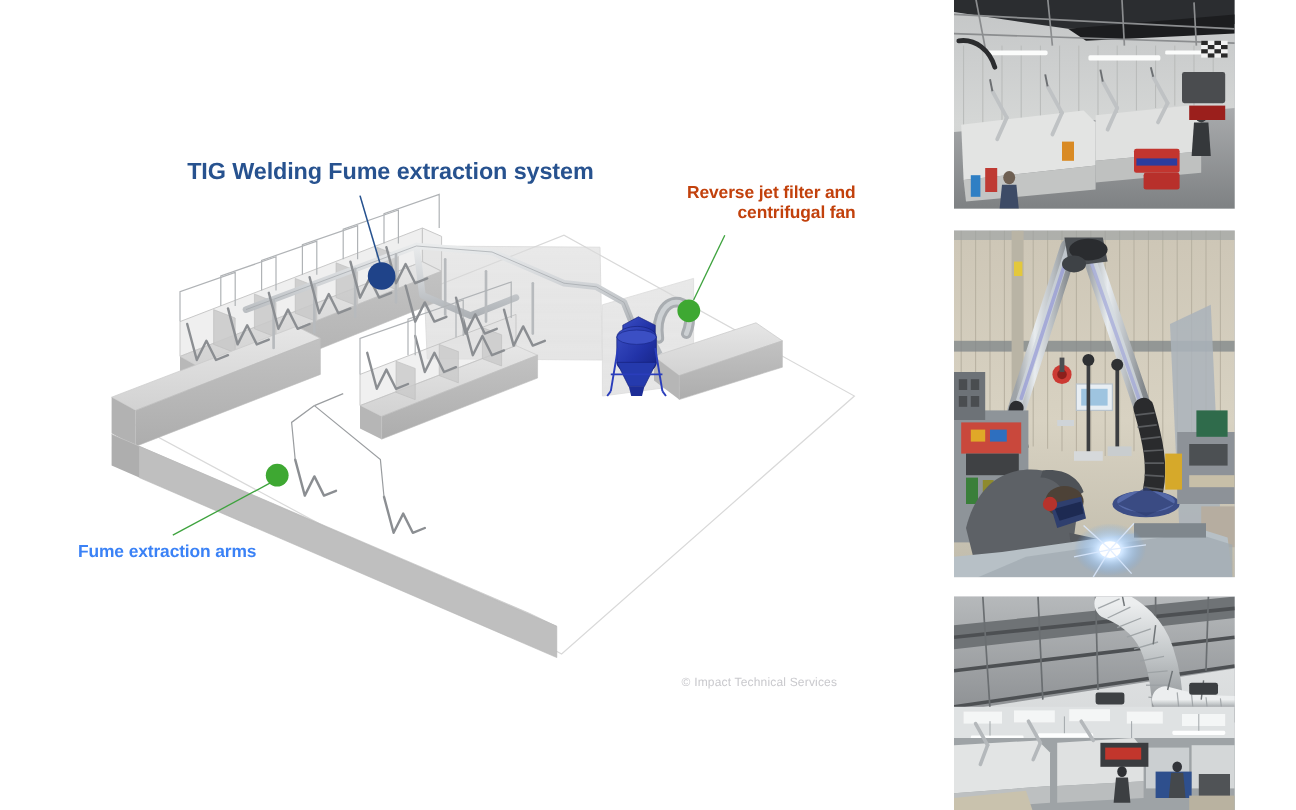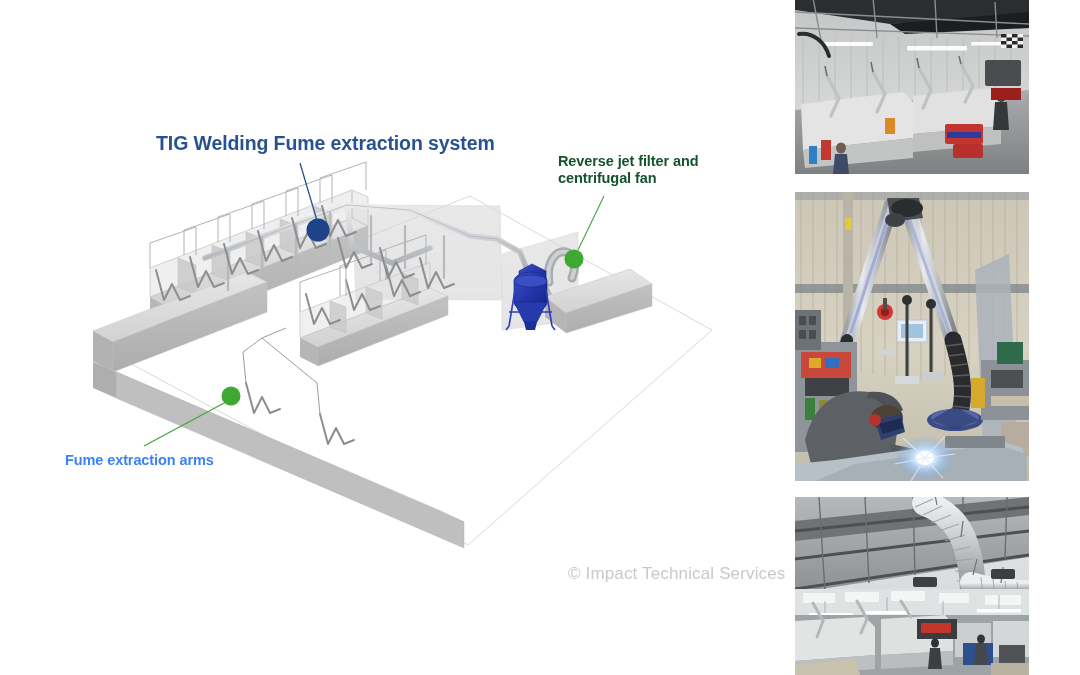--- a/index.html
+++ b/index.html
@@ -52,37 +52,37 @@
   #label-title {
     left: 156px;
     top: 132px;
     font-size: 19.5px;
     color: #27528F;
   }
   #label-filter {
     left: 558px;
     top: 153px;
     font-size: 14.5px;
-    color: #14532d;
-    text-align: left;
+    color: #c2410c;
+    text-align: right;
     width: 155px;
   }
   #label-arms {
     left: 65px;
     top: 452px;
     font-size: 14.5px;
     color: #3b82f6;
   }
 
   
   #copyright {
     position: absolute;
     left: 568px;
     top: 564px;
-    font-size: 17px;
+    font-size: 10px;
     color: #c9c9cd;
     letter-spacing: 0.15px;
     font-family: "Liberation Sans", sans-serif;
   }
 
   
   #photo-column {
     position: absolute;
     left: 795px;
     top: 0;

